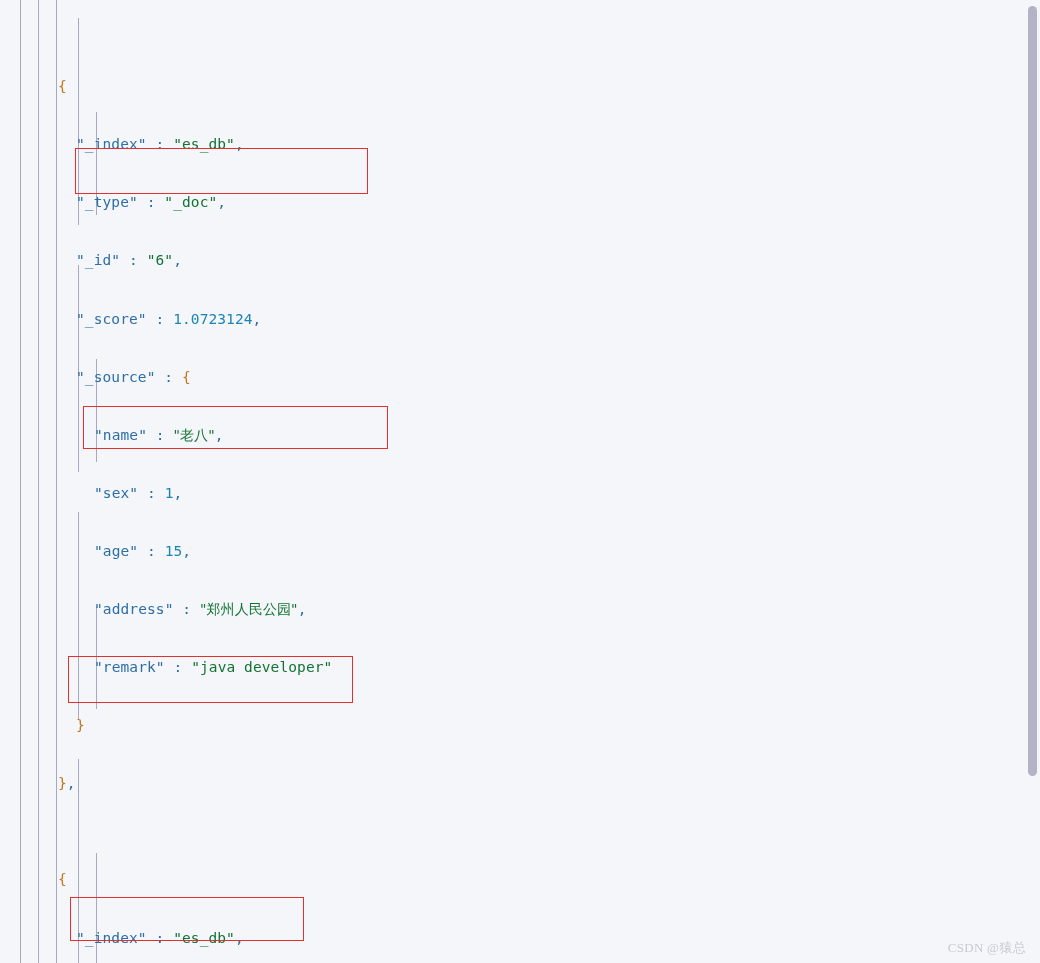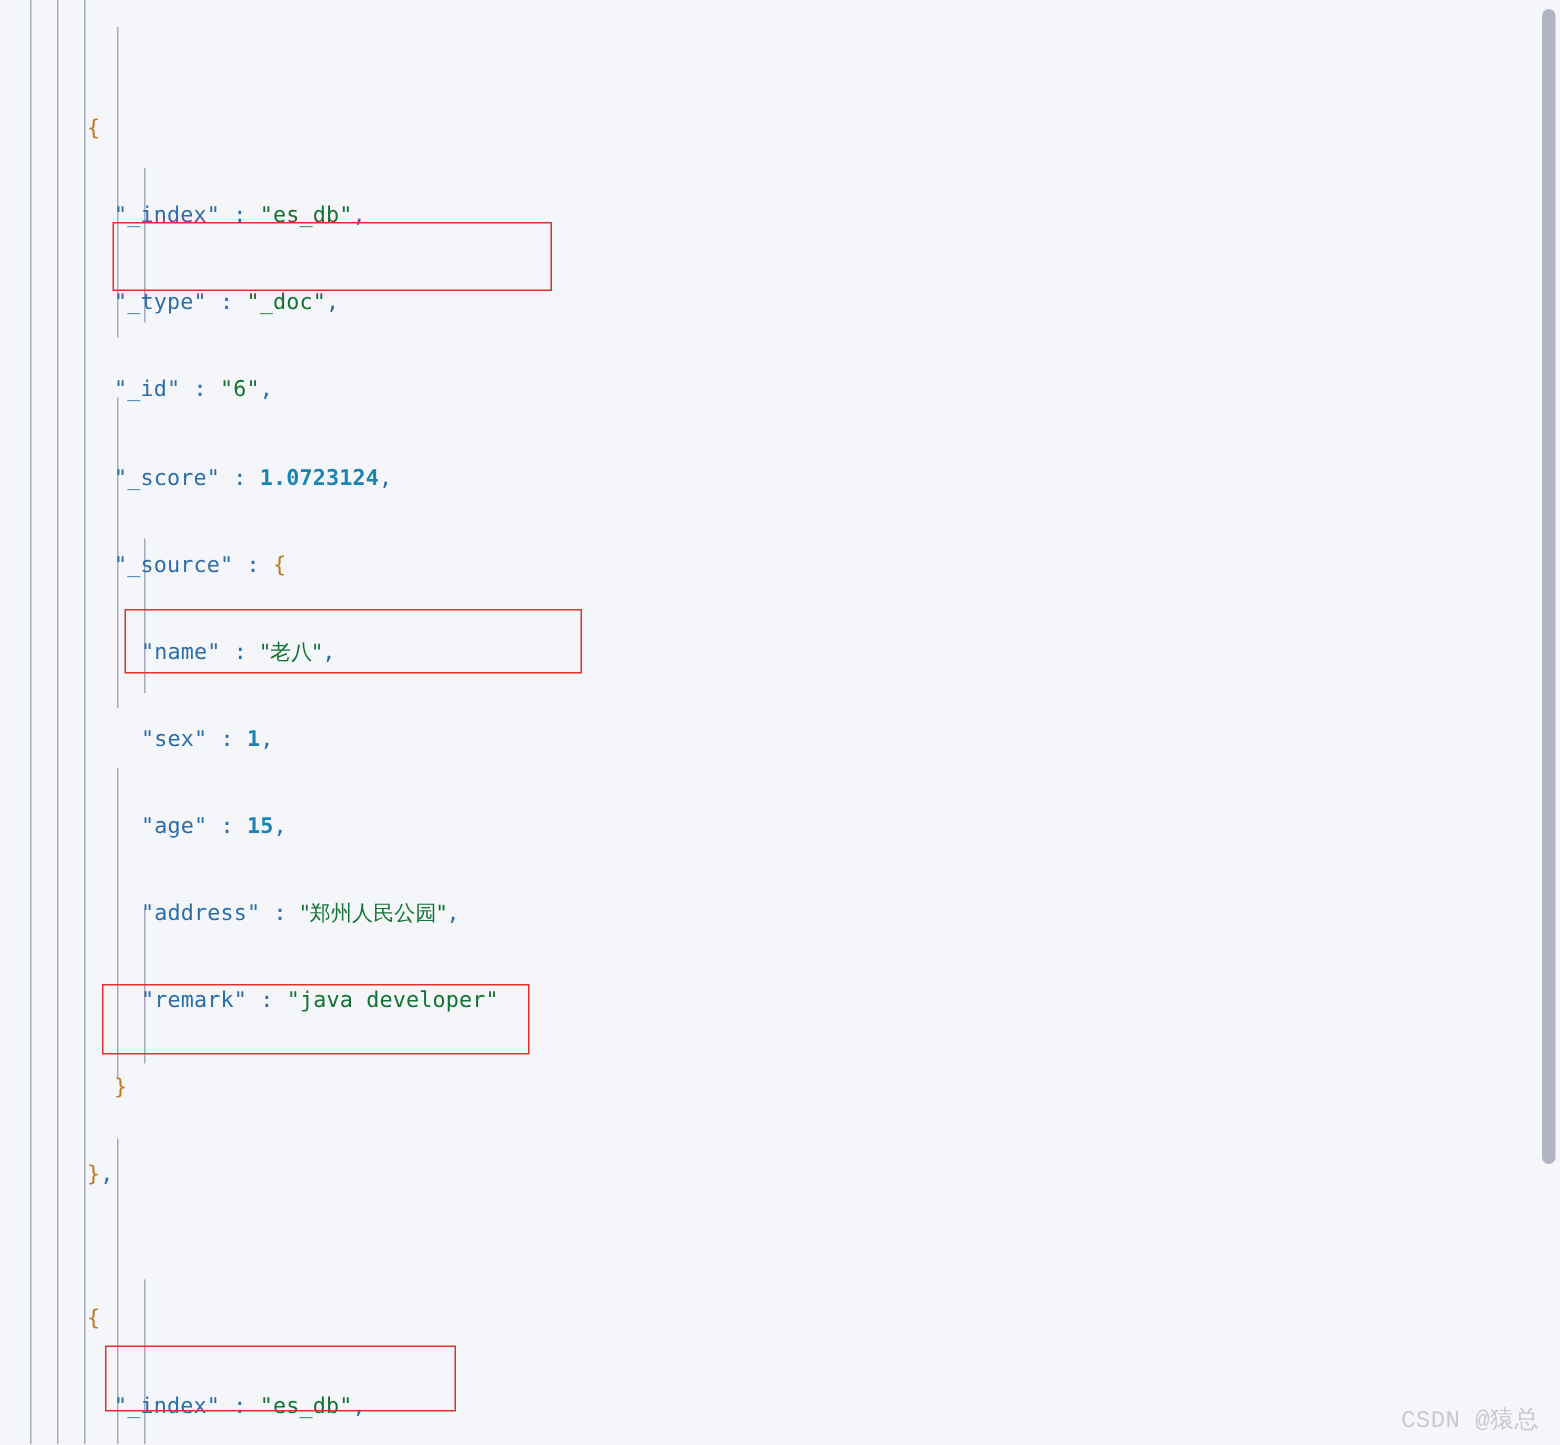--- a/index.html
+++ b/index.html
@@ -48,21 +48,21 @@
 
   .line {
     height: 19.35px;
     white-space: pre;
     position: relative;
   }
 
   
   .k   { color: #2d6ea8; }            
   .s   { color: #137333; }            
-  .n   { color: #1b84b3; font-weight: bold; }            
+  .n   { color: #1b84b3; }            
   .p   { color: #2d6ea8; }            
   .b   { color: #c4751e; }            
   .cjk {
     color: #137333;
     font-family: "DejaVu Sans", "Liberation Sans", sans-serif;
     font-size: 14px;
   }
 
   
   .annot-box {
@@ -90,22 +90,22 @@
     height: 770px;
     border-radius: 5px;
     background: #b2b4c5;
   }
 
   
   #watermark {
     position: absolute;
     right: 14px;
     bottom: 6px;
-    font-family: Liberation Mono, monospace;
-    font-size: 16px;
+    font-family: Liberation Serif, serif;
+    font-size: 13px;
     color: #c8c9d2;
     letter-spacing: .3px;
     user-select: none;
   }
 </style>
 </head>
 <body>
 
 <div id="json-viewer">
 

